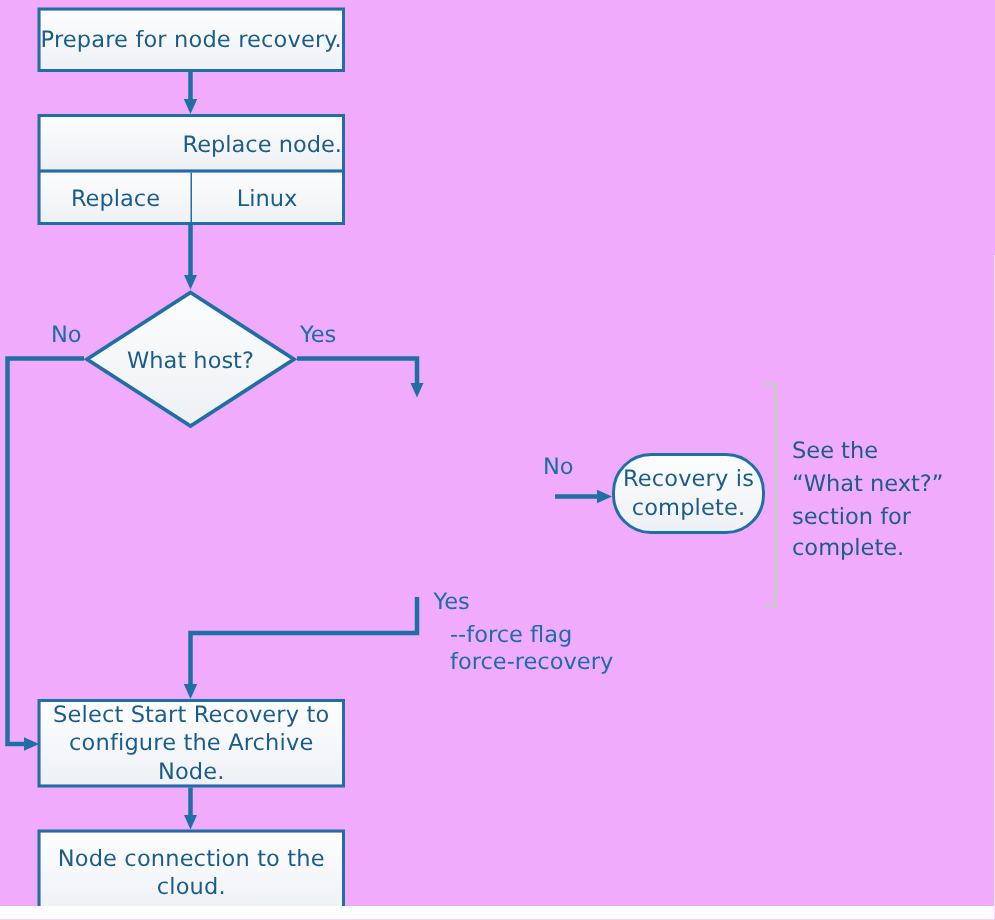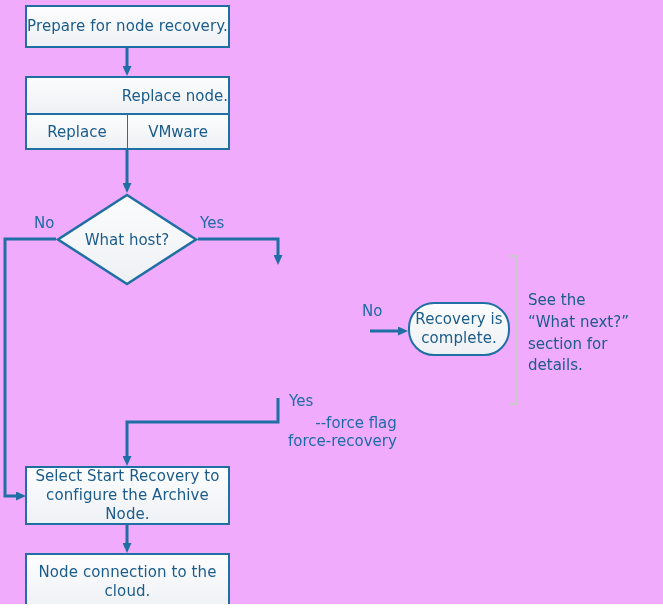--- a/index.html
+++ b/index.html
@@ -109,21 +109,21 @@
 
   <div class="split-top" style="left:25px;top:76px;width:205px;height:38px;">
     <span>Replace node.</span>
   </div>
 
   <div class="split-bot" style="left:25px;top:114px;width:205px;height:36px;">
     <div class="half left">
       <span>Replace</span>
     </div>
     <div class="half">
-      <span>VMware</span>
+      <span>Linux</span>
     </div>
   </div>
 
   <div class="diamond" style="left:56px;top:193px;width:142px;height:93px;">
     <svg width="142" height="93" viewBox="0 0 142 93">
       <defs>
         <linearGradient id="dg1" x1="0" y1="0" x2="0" y2="1">
           <stop offset="0%" stop-color="#fbfcfd"></stop>
           <stop offset="100%" stop-color="#eef1f4"></stop>
         </linearGradient>
@@ -133,31 +133,31 @@
     <div class="dtext">What host?</div>
   </div>
 
   <div class="edge-label" style="left:34px;top:214px;">No</div>
   <div class="edge-label" style="left:200px;top:214px;">Yes</div>
 
 
   <div class="edge-label" style="left:362px;top:302px;">No</div>
   <div class="edge-label" style="left:289px;top:392px;">Yes</div>
 
-  <div class="flag-note" style="left:288px;top:414px;text-align:right;">--force flag
+  <div class="flag-note" style="left:300px;top:414px;">--force flag
 force-recovery</div>
 
   <div class="node rounded" style="left:408px;top:302px;width:102px;height:54px;">
     <span style="white-space:pre-line;">Recovery is
 complete.</span>
   </div>
 
   <div class="side-note" style="left:528px;top:290px;">See the
 “What next?”
-section for details.</div>
+section for complete.</div>
 
   <div class="node plain" style="left:25px;top:466px;width:205px;height:59px;">
     <span style="white-space:pre-line;">Select Start Recovery to
 configure the Archive Node.</span>
   </div>
 
   <div class="node plain" style="left:25px;top:553px;width:205px;height:57px;">
     <span style="white-space:pre-line;">Node connection to the
 cloud.</span>
   </div>

